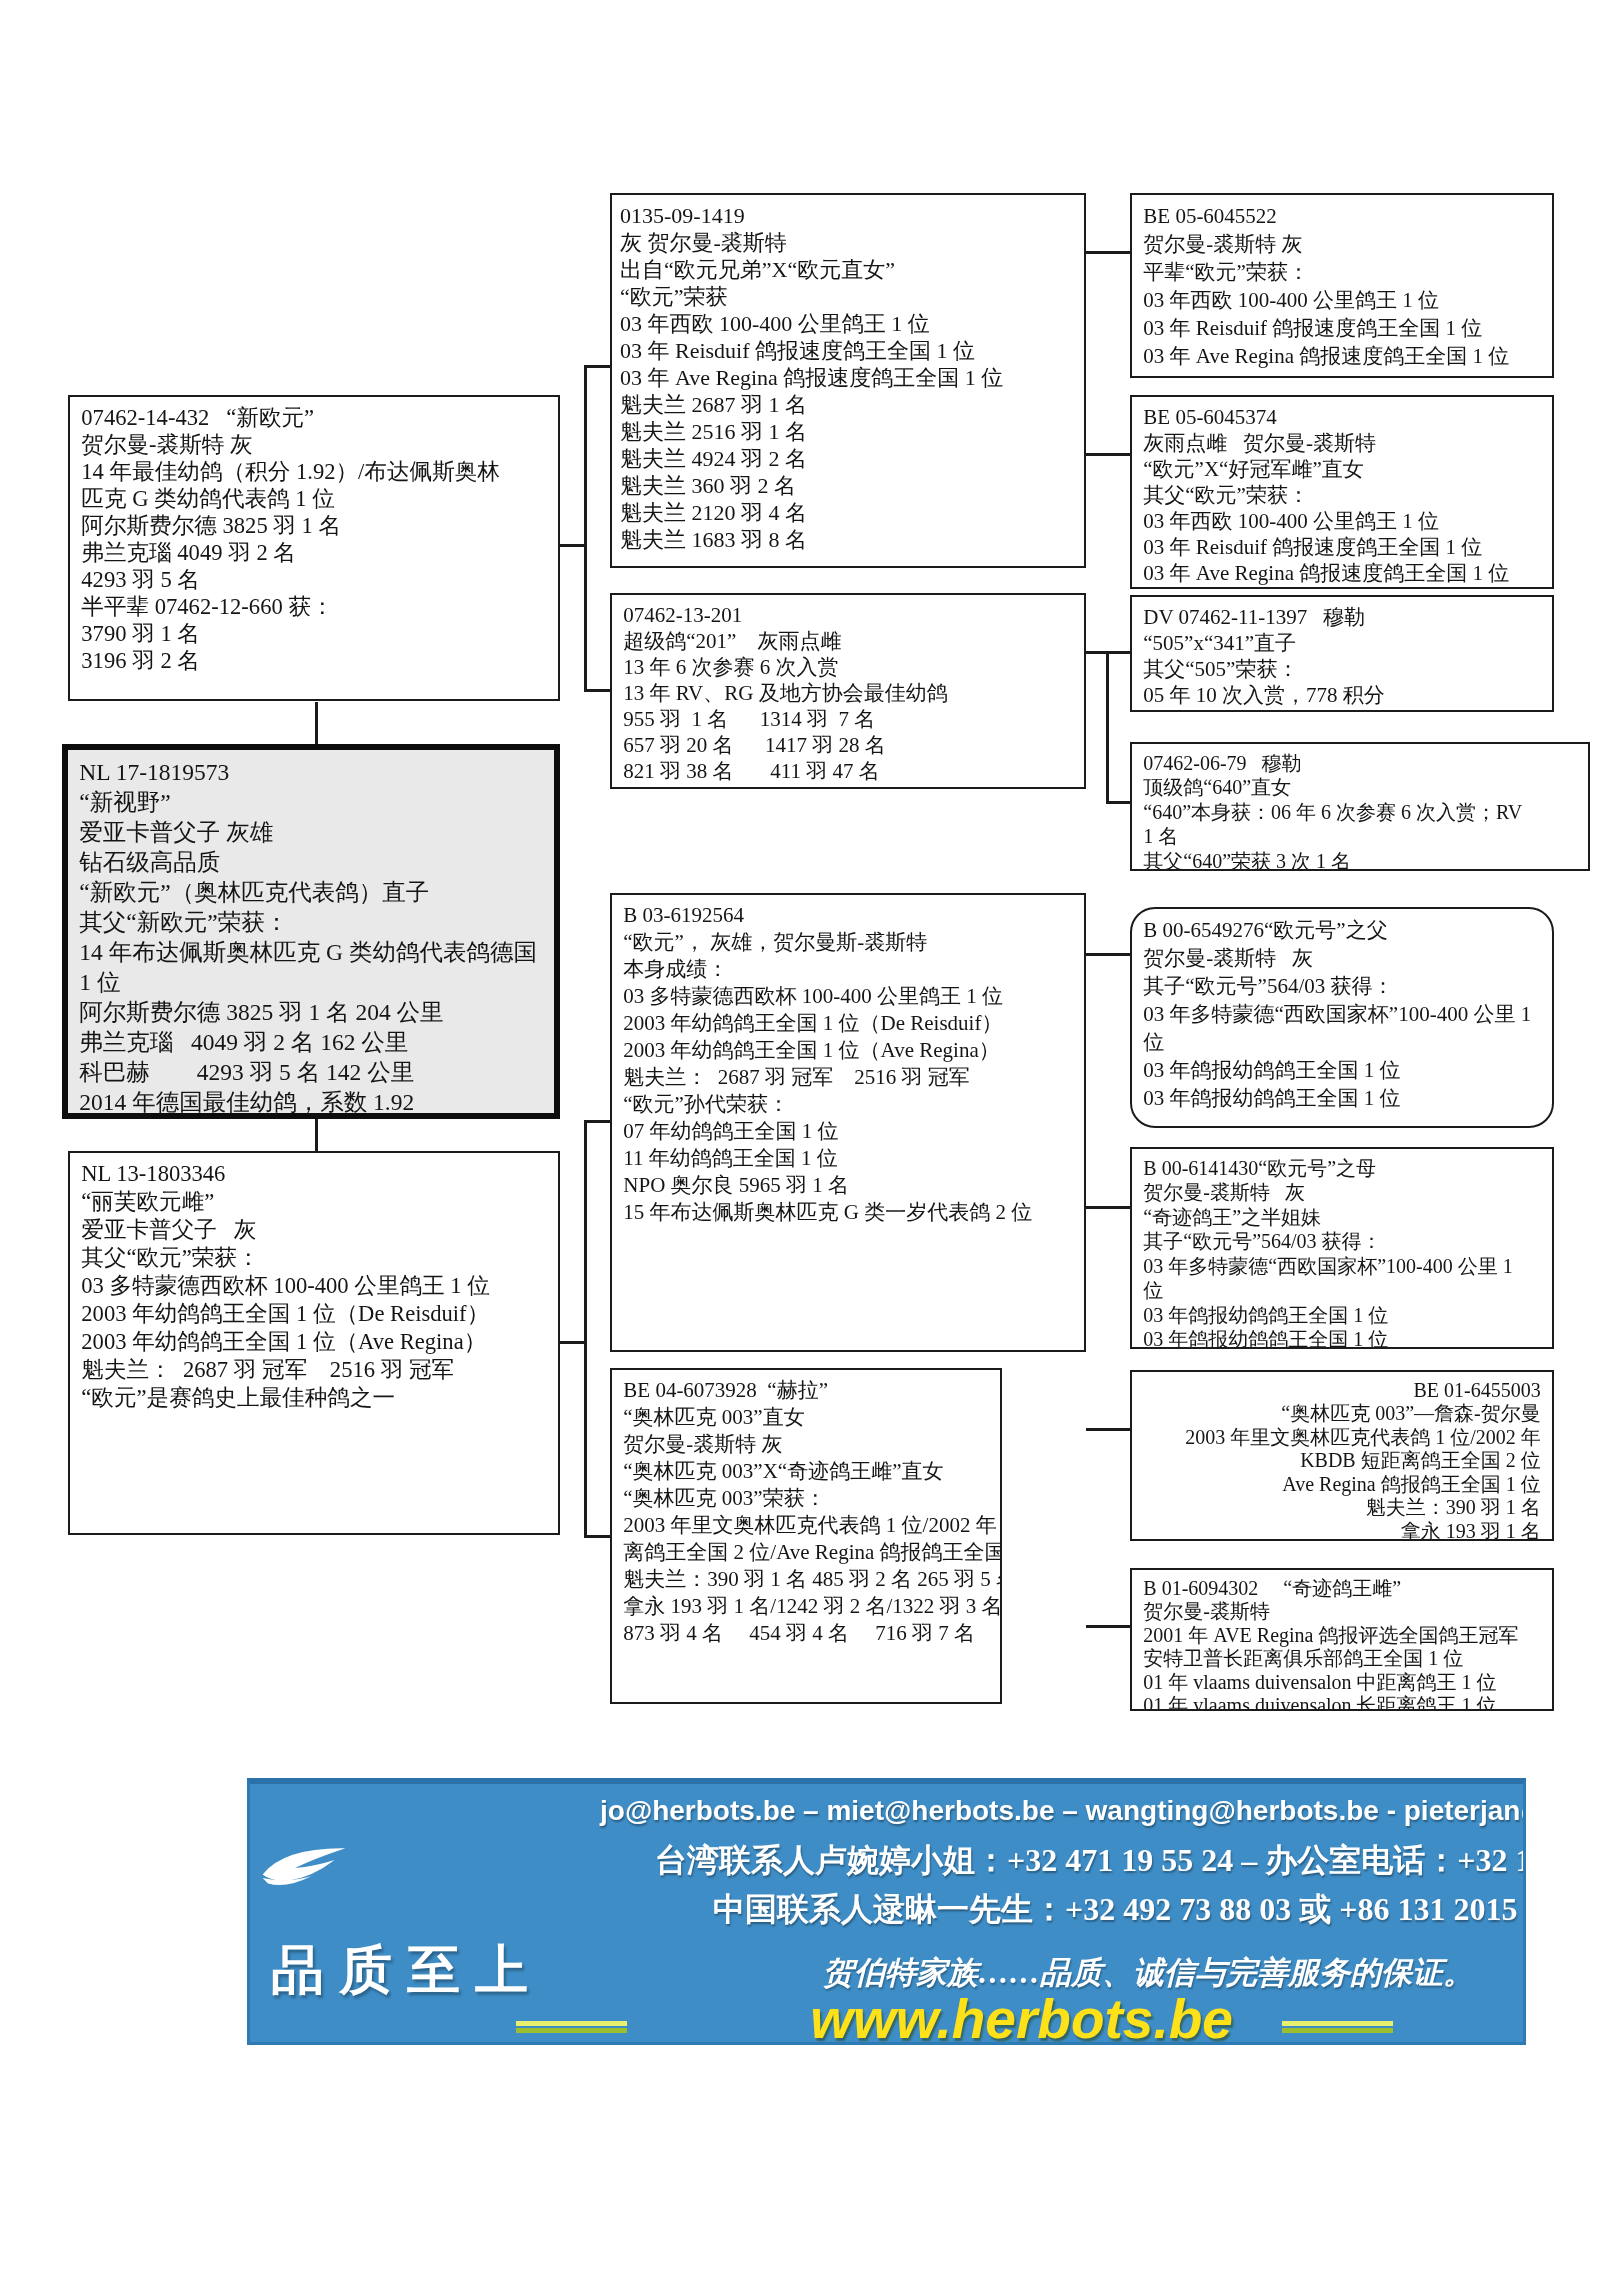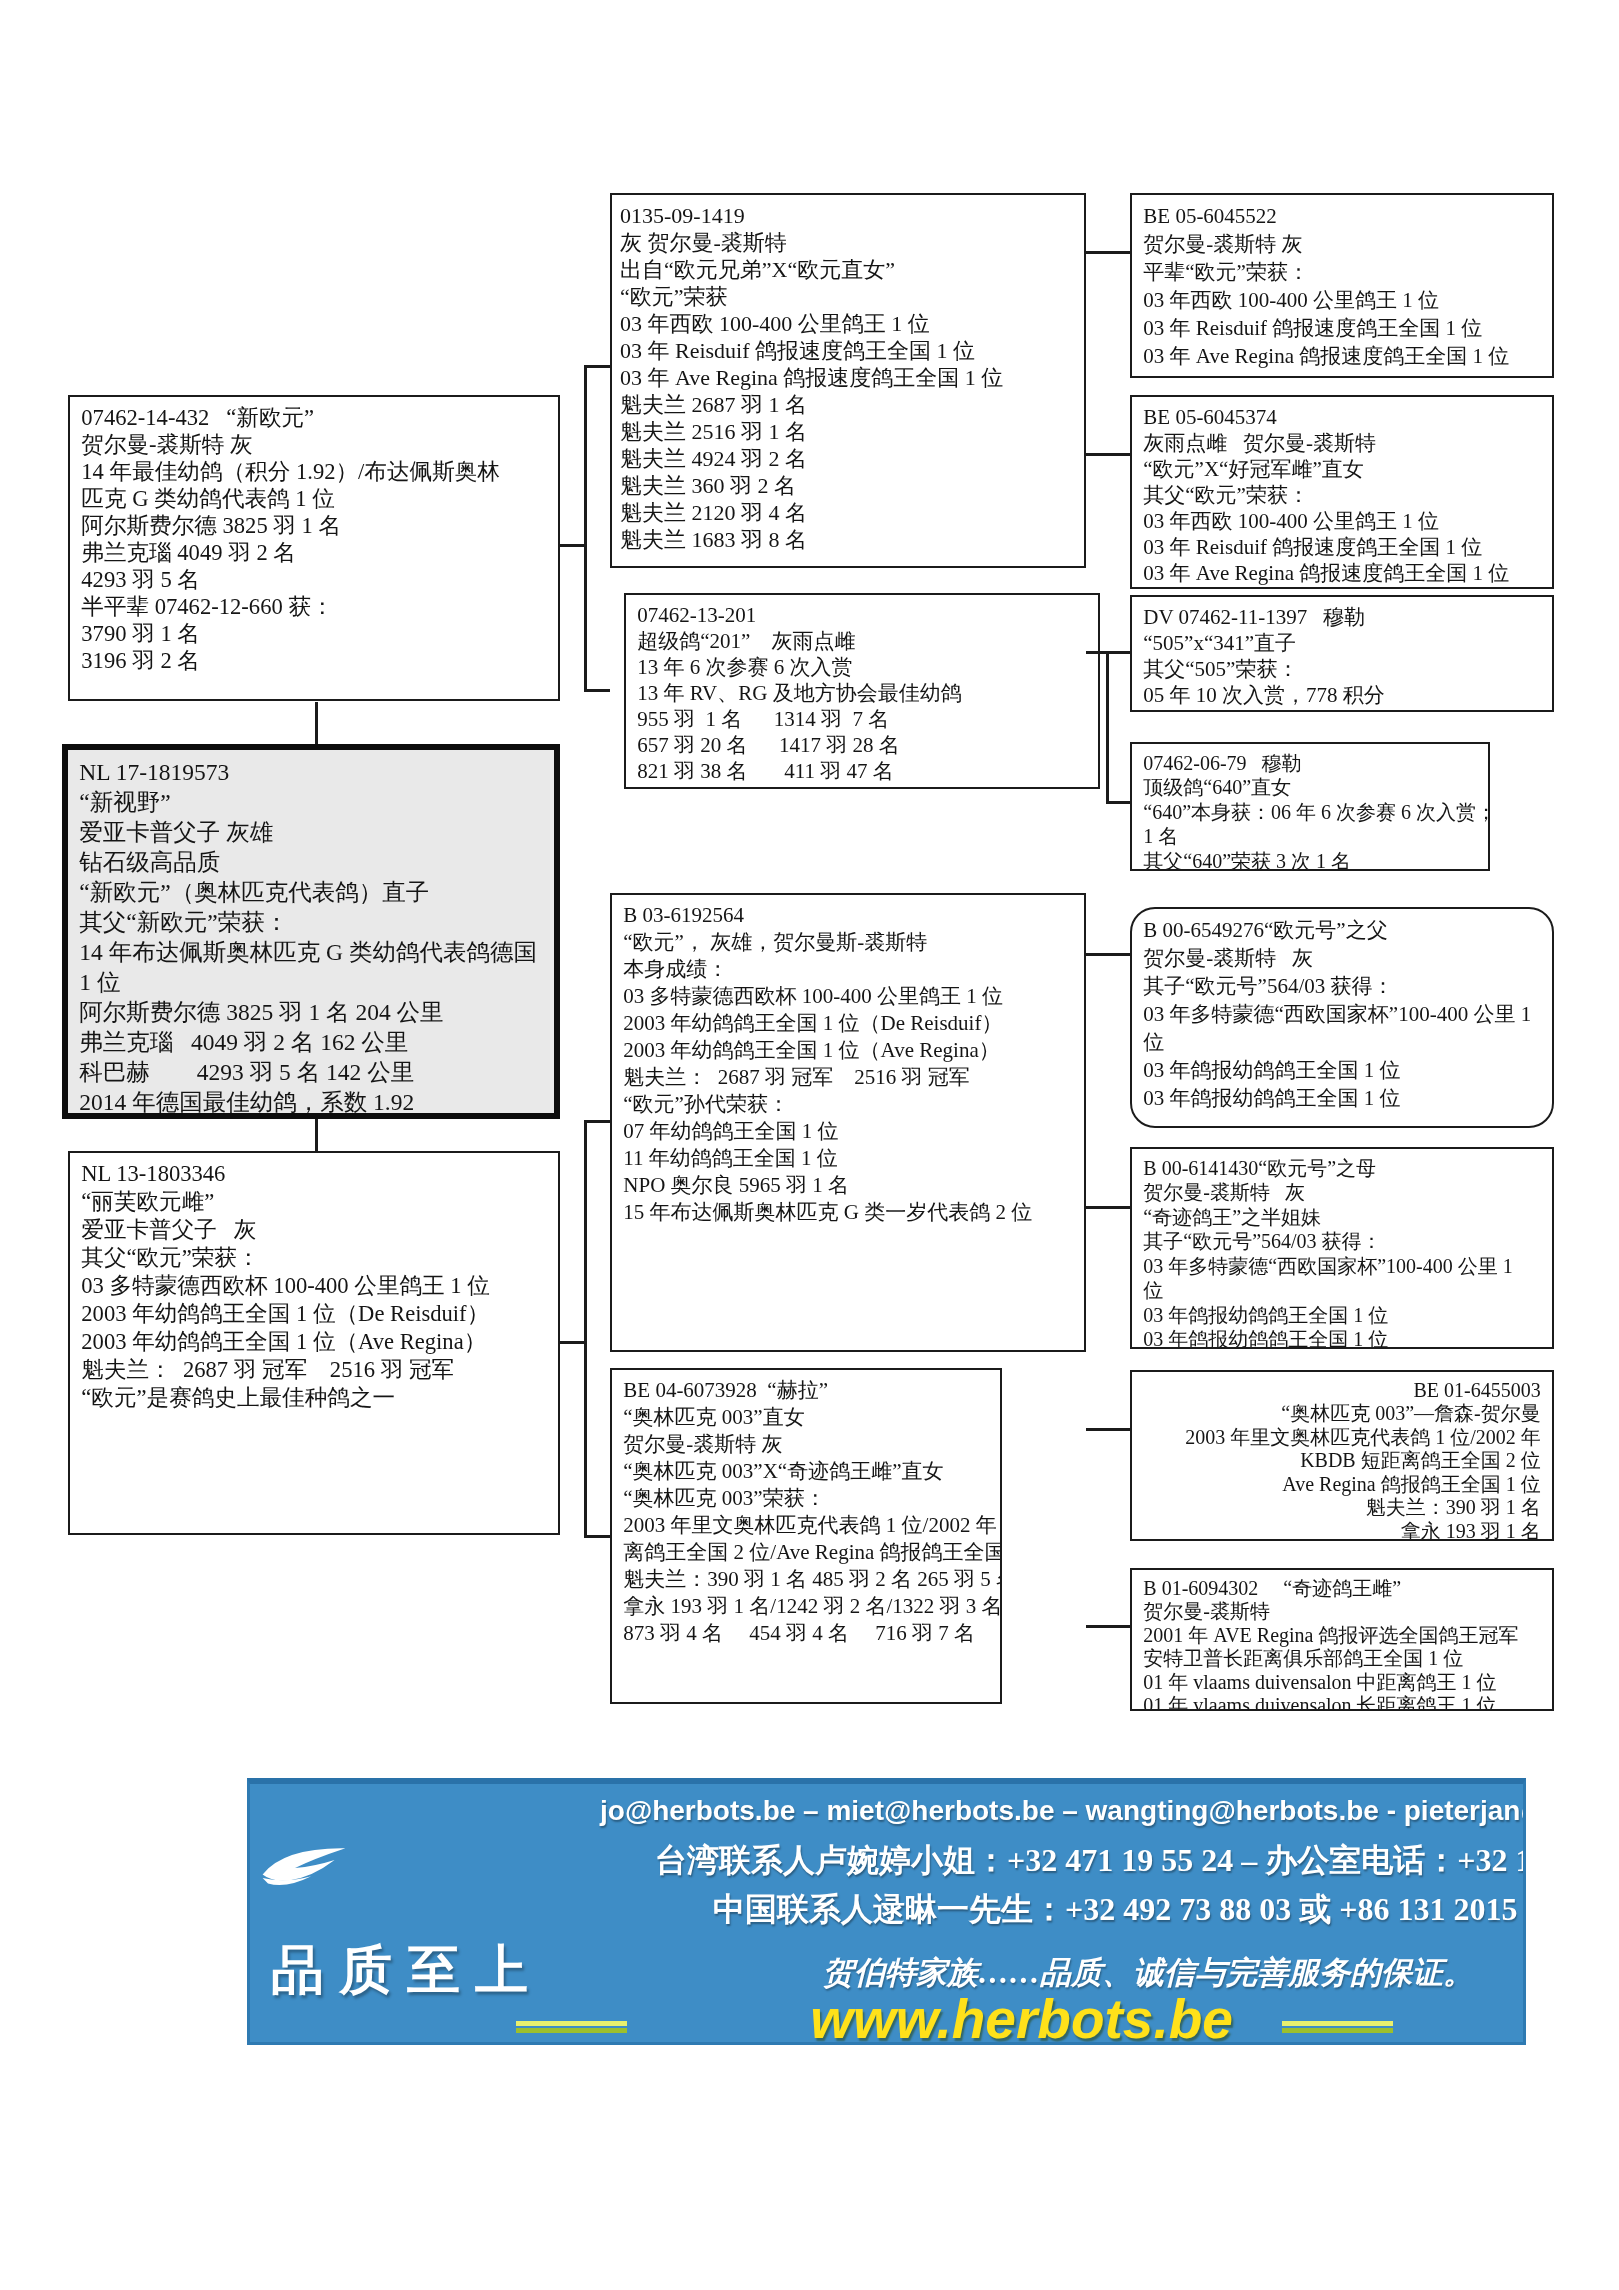--- a/index.html
+++ b/index.html
@@ -116,21 +116,21 @@
       <div class="box-line">03 年西欧 100-400 公里鸽王 1 位</div>
       <div class="box-line">03 年 Reisduif 鸽报速度鸽王全国 1 位</div>
       <div class="box-line">03 年 Ave Regina 鸽报速度鸽王全国 1 位</div>
       <div class="box-line">魁夫兰 2687 羽 1 名</div>
       <div class="box-line">魁夫兰 2516 羽 1 名</div>
       <div class="box-line">魁夫兰 4924 羽 2 名</div>
       <div class="box-line">魁夫兰 360 羽 2 名</div>
       <div class="box-line">魁夫兰 2120 羽 4 名</div>
       <div class="box-line">魁夫兰 1683 羽 8 名</div>
     </div>
-    <div class="box" style="left: 610px; top: 593px; width: 476px; height: 196px; font-size: 21px; line-height: 26px; margin-left: 14px;">
+    <div class="box" style="left: 610px; top: 593px; width: 476px; height: 196px; font-size: 21px; line-height: 26px;">
       <div class="box-line">07462-13-201</div>
       <div class="box-line">超级鸽“201”    灰雨点雌</div>
       <div class="box-line">13 年 6 次参赛 6 次入赏</div>
       <div class="box-line">13 年 RV、RG 及地方协会最佳幼鸽</div>
       <div class="box-line">955 羽  1 名      1314 羽  7 名</div>
       <div class="box-line">657 羽 20 名      1417 羽 28 名</div>
       <div class="box-line">821 羽 38 名       411 羽 47 名</div>
     </div>
     <div class="box" style="left: 610px; top: 893px; width: 476px; height: 459px; font-size: 21px; line-height: 27px;">
       <div class="box-line">B 03-6192564</div>
@@ -174,21 +174,21 @@
       <div class="box-line">03 年西欧 100-400 公里鸽王 1 位</div>
       <div class="box-line">03 年 Reisduif 鸽报速度鸽王全国 1 位</div>
       <div class="box-line">03 年 Ave Regina 鸽报速度鸽王全国 1 位</div>
     </div>
     <div class="box" style="left: 1130px; top: 595px; width: 424px; height: 117px; font-size: 21px; line-height: 26px;">
       <div class="box-line">DV 07462-11-1397   穆勒</div>
       <div class="box-line">“505”x“341”直子</div>
       <div class="box-line">其父“505”荣获：</div>
       <div class="box-line">05 年 10 次入赏，778 积分</div>
     </div>
-    <div class="box" style="left: 1130px; top: 742px; width: 360px; height: 129px; font-size: 20px; line-height: 24.5px;">
+    <div class="box" style="left: 1130px; top: 742px; width: 460px; height: 129px; font-size: 20px; line-height: 24.5px;">
       <div class="box-line">07462-06-79   穆勒</div>
       <div class="box-line">顶级鸽“640”直女</div>
       <div class="box-line">“640”本身获：06 年 6 次参赛 6 次入赏；RV</div>
       <div class="box-line">1 名</div>
       <div class="box-line">其父“640”荣获 3 次 1 名</div>
     </div>
     <div class="box" style="left: 1130px; top: 907px; width: 424px; height: 221px; font-size: 21px; line-height: 28px; border-radius: 25px;">
       <div class="box-line">B 00-6549276“欧元号”之父</div>
       <div class="box-line">贺尔曼-裘斯特   灰</div>
       <div class="box-line">其子“欧元号”564/03 获得：</div>

